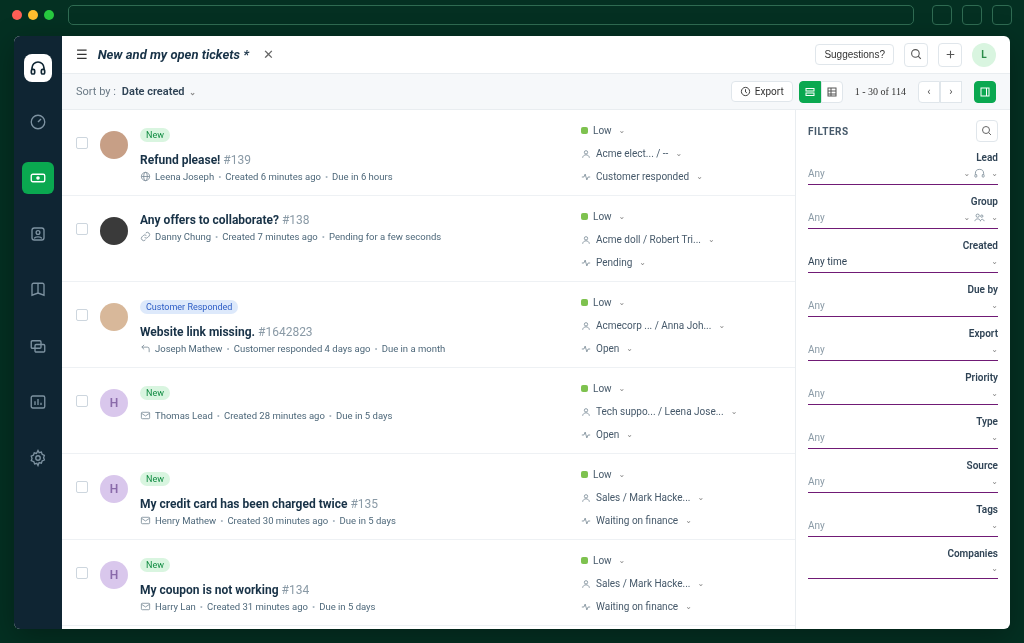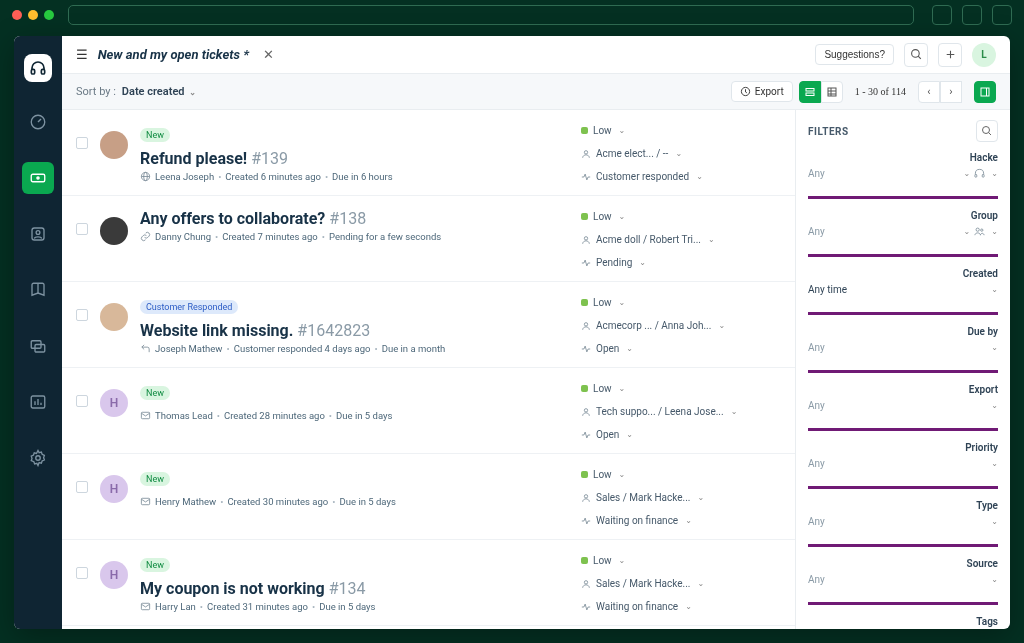--- a/index.html
+++ b/index.html
@@ -40,35 +40,35 @@
   .content{ flex:1; display:flex; min-height:0;}
   .list{ flex:1; overflow-y:hidden; }
   .ticket{ border-bottom:1px solid #eef1f4; padding:13px 14px; display:flex; gap:12px;}
   .ck{ display:flex;align-items:flex-start;padding-top:14px;}
   .checkbox{width:12px;height:12px;border:1px solid #cdd6de;border-radius:2px;cursor:pointer;}
   .tavatar{width:28px;height:28px;border-radius:50%;background:#ccc;flex-shrink:0;margin-top:8px;display:flex;align-items:center;justify-content:center;font-size:12px;font-weight:600;color:#fff;}
   .tbody{flex:1;min-width:0;}
   .badge{display:inline-block;font-size:9px;padding:2px 6px;border-radius:7px;margin-bottom:7px;}
   .badge-new{background:#d9f5e0;color:#0e8a40;}
   .badge-cr{background:#dde9fb;color:#2c5cc5;}
-  .subject{font-size:16px;font-weight:700;color:#183247;}
+  .subject{font-size:12px;font-weight:700;color:#183247;}
   .ticket-id{color:#8a9aa6;font-weight:400;}
   .meta-row{font-size:9.5px;color:#4e687a;margin-top:3px;display:flex;align-items:center;gap:4px;}
   .meta-sep{color:#a9b6c0;}
   .tside{width:200px;font-size:10px;color:#46596a;display:flex;flex-direction:column;gap:12px;padding-top:2px;}
   .trow{display:flex;align-items:center;gap:5px;cursor:pointer;}
   .pri-dot{width:7px;height:7px;border-radius:2px;background:#7ec24f;}
   .mini-icon{color:#7a8a96;font-size:10px;}
   .filters{ width:215px; border-left:1px solid #e9edf0; padding:10px 12px; font-size:11px; color:#333; overflow:hidden;text-align:right;}
   .filters-header{display:flex;align-items:center;justify-content:space-between;margin-bottom:10px;}
   .filters-title{font-size:10px;font-weight:700;letter-spacing:0.5px;color:#46596a;}
   .filters-search{width:22px;height:22px;border:1px solid #e0e6eb;border-radius:4px;display:flex;align-items:center;justify-content:center;color:#666;cursor:pointer;}
   .fgroup{margin-bottom:11px;}
   .flabel{font-size:10px;color:#2f4355;font-weight:600;margin-bottom:3px;}
-  .fselect{display:flex;align-items:center;justify-content:space-between;border-bottom:3px solid #701a75;padding:2px 0 17px 0;cursor:pointer;}
+  .fselect{display:flex;align-items:center;justify-content:space-between;border-bottom:1px solid #701a75;padding:2px 0 5px 0;cursor:pointer;}
   .fval{font-size:10px;color:#8a9aa6;}
   .fval.dark{color:#2f4355;}
   .flex-icons{display:flex;align-items:center;gap:4px;}
   .side-mini{font-size:10px;color:#7a8a96;}
   svg{display:block;}
 </style>
 </head>
 <body>
 
 <div class="browser-chrome">
@@ -398,20 +398,21 @@
               </div>
     </div>
           </div>
           <div class="ticket">
     <div class="ck">
               <div class="checkbox"></div>
             </div>
     <div class="tavatar" style="background:#d9c7ec;color:#8a6aaa;">H</div>
     <div class="tbody">
       <span class="badge badge-new">New</span><br>
+      <span class="subject">My credit card has been charged twice <span class="ticket-id">#135</span></span>
       <div class="meta-row">
         <span class="mini-icon">
                   <svg width="11" height="11" viewBox="0 0 24 24" fill="none" stroke="currentColor" stroke-width="1.8">
                     <rect x="3" y="5" width="18" height="14" rx="2"></rect>
                     <polyline points="3 7 12 13 21 7"></polyline>
                   </svg>
                 </span>
         <span>Henry Mathew</span>
         <span class="meta-sep">•</span>
                 <span>Created 30 minutes ago</span>
@@ -520,21 +521,21 @@
           <span class="filters-title">FILTERS</span>
           <div class="filters-search">
             <svg width="12" height="12" viewBox="0 0 24 24" fill="none" stroke="currentColor" stroke-width="2">
                 <circle cx="10" cy="10" r="7"></circle>
                 <line x1="20" y1="20" x2="15" y2="15"></line>
               </svg>
           </div>
         </div>
         <div id="filter-groups">
             <div class="fgroup">
-    <div class="flabel">Hacke</div>
+    <div class="flabel">Lead</div>
     <div class="fselect">
       <span class="fval ">Any</span>
       <div class="flex-icons">
         <span class="chev">⌄</span>
         <span class="side-mini">
                     <svg width="11" height="11" viewBox="0 0 24 24" fill="none" stroke="currentColor" stroke-width="1.8">
                       <path d="M3 14v-2a9 9 0 0118 0v2"></path>
                       <rect x="2" y="14" width="4" height="6" rx="1.5"></rect>
                       <rect x="18" y="14" width="4" height="6" rx="1.5"></rect>
                     </svg>

